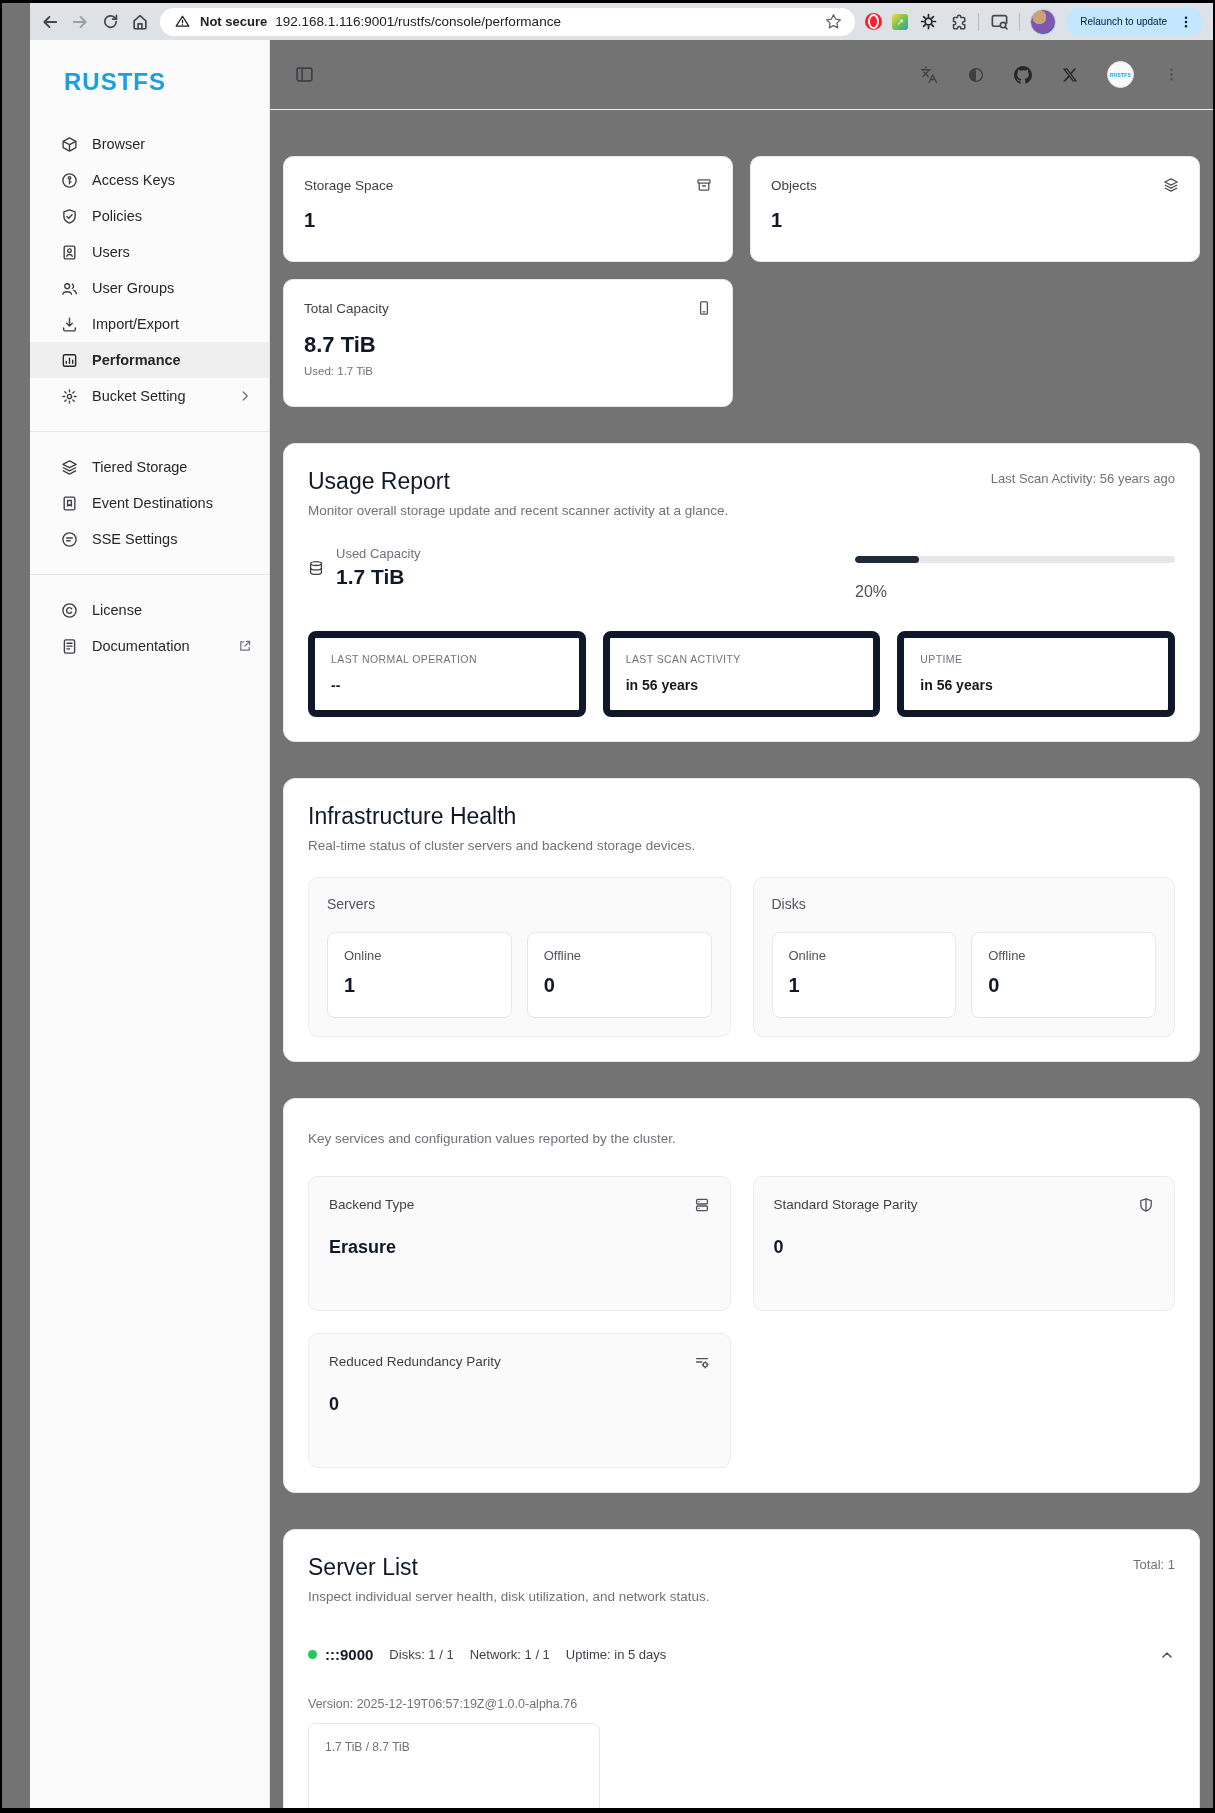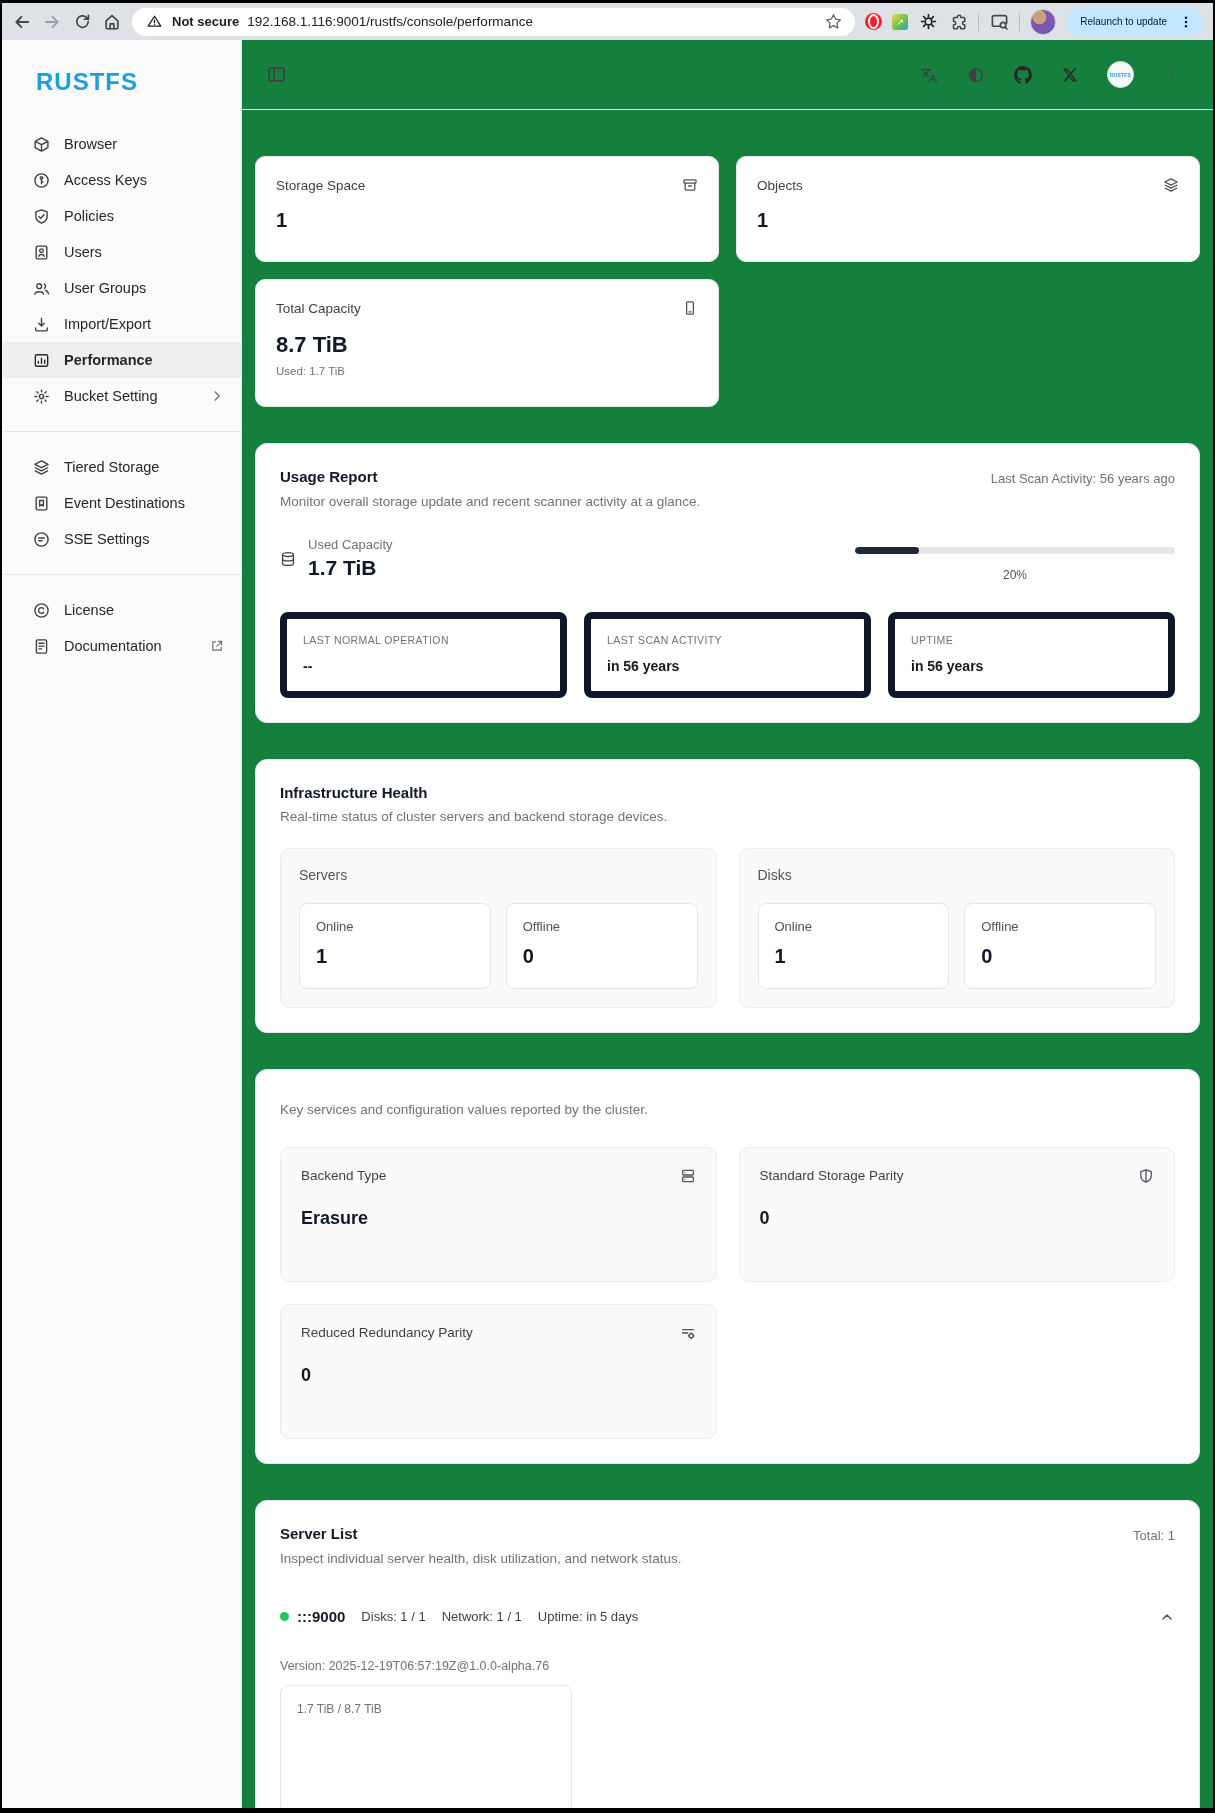--- a/index.html
+++ b/index.html
@@ -1,20 +1,20 @@
 <!DOCTYPE html>
 <html><head>
 <meta charset="utf-8">
 <style>
   * { box-sizing: border-box; margin: 0; padding: 0; }
   html,body { width: 1215px; height: 1813px; }
   body { font-family: "Liberation Sans", sans-serif; background: #fff; color: #18181b; }
 
   .frame { width: 1215px; height: 1813px; border: 2px solid #000; border-top-width: 3px; border-bottom-width: 5px;
-           display: flex; flex-direction: column; overflow: hidden; background: #15803d; }
+           display: flex; flex-direction: column; overflow: hidden; background: #737373; padding-left: 28px; }
 
   
   .toolbar { height: 37px; flex: 0 0 37px; background: #dee1e6; display: flex; align-items: center; padding: 0 10px; gap: 10px; }
   .tb-ic { width: 20px; height: 20px; display: flex; align-items: center; justify-content: center; flex: 0 0 auto; }
   .omnibox { flex: 1; height: 28px; background: #fff; border-radius: 14px; display: flex; align-items: center; padding: 0 12px; gap: 8px; min-width: 0; }
   .omni-sec { font-size: 13px; font-weight: 600; color: #202124; white-space: nowrap; }
   .omni-url { font-size: 13.5px; color: #202124; white-space: nowrap; overflow: hidden; flex: 1; }
   .tb-sep { width: 1px; height: 18px; background: #b8bcc1; }
   .ext-red { width: 17px; height: 17px; border-radius: 50%; background: #ff1b2d; display: flex; align-items: center; justify-content: center; }
   .ext-red::after { content:""; width: 7px; height: 11px; border: 2.5px solid #fff; border-radius: 50%; }
@@ -50,33 +50,33 @@
   .stat-card .top { display: flex; align-items: flex-end; justify-content: space-between; }
   .stat-label { font-size: 13.5px; color: #3f3f46; }
   .stat-value { margin-top: 16px; font-size: 20px; font-weight: 700; color: #111827; }
   .stat-card.tall { min-height: 128px; }
   .stat-value.big { font-size: 22px; }
   .stat-sub { margin-top: 7px; font-size: 11.5px; color: #71717a; }
   .card-ic { width: 16px; height: 16px; color: #52525b; }
 
   .section { border: 1px solid #e5e7eb; border-radius: 12px; padding: 24px; margin-top: 36px; background: #fff; }
   .sec-head { display: flex; align-items: flex-start; justify-content: space-between; }
-  .sec-title { font-size: 15px; font-weight: 700; color: #111827; }
+  .sec-title { font-size: 23px; font-weight: 400; color: #111827; }
   .sec-aside { font-size: 13px; color: #71717a; padding-top: 3px; }
   .sec-sub { margin-top: 8px; font-size: 13.5px; color: #71717a; }
 
   
   .usage-row { margin-top: 28px; display: flex; justify-content: space-between; align-items: flex-start; }
   .usage-left { display: flex; align-items: center; gap: 12px; }
   .uc-label { font-size: 13px; color: #71717a; }
   .uc-value { margin-top: 4px; font-size: 21px; font-weight: 800; color: #111827; }
   .prog-wrap { width: 320px; padding-top: 10px; }
   .prog-track { height: 7px; background: #e7e7e9; border-radius: 5px; overflow: hidden; }
   .prog-fill { height: 100%; background: #1f2937; border-radius: 5px; }
-  .prog-pct { margin-top: 14px; text-align: center; font-size: 12px; color: #52525b; }
+  .prog-pct { margin-top: 20px; text-align: left; font-size: 16px; color: #52525b; }
   .usage-stats { margin-top: 30px; display: grid; grid-template-columns: 1fr 1fr 1fr; gap: 17px; }
   .us-box { border: 7px solid #0f172a; border-radius: 8px; padding: 15px 16px; min-height: 86px; }
   .us-label { font-size: 10.5px; letter-spacing: .4px; color: #71717a; }
   .us-value { margin-top: 12px; font-size: 14px; font-weight: 700; color: #18181b; }
 
   
   .infra-grid { margin-top: 24px; display: grid; grid-template-columns: 1fr 1fr; gap: 22px; }
   .infra-group { background: #fafafa; border: 1px solid #ececef; border-radius: 10px; padding: 18px; }
   .infra-group-label { font-size: 14px; color: #52525b; }
   .infra-cells { margin-top: 20px; display: grid; grid-template-columns: 1fr 1fr; gap: 15px; }

